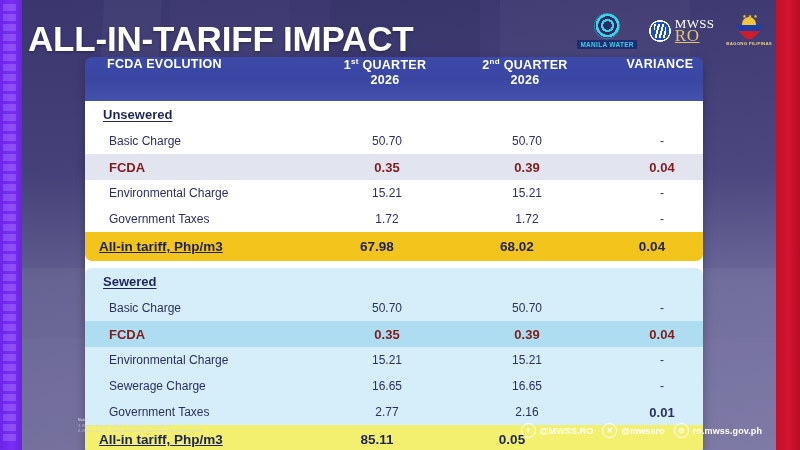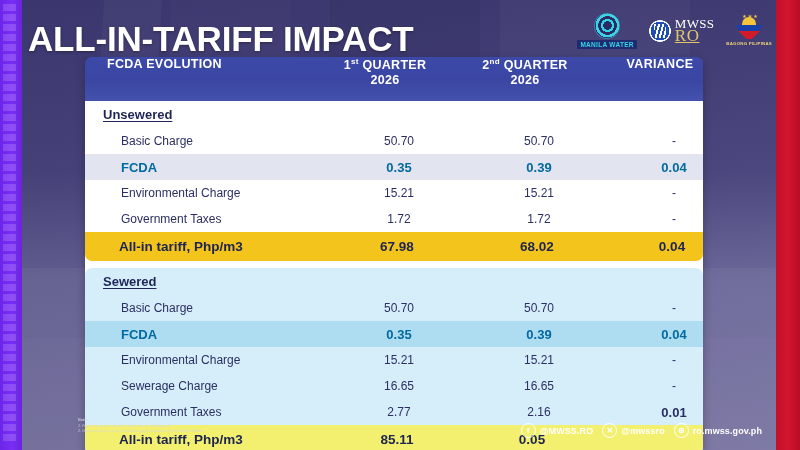--- a/index.html
+++ b/index.html
@@ -75,29 +75,29 @@
   .thead sup{font-size:8px;vertical-align:super;}
 
   .c-label{flex:0 0 208px;}
   .c-q1{flex:0 0 140px;}
   .c-q2{flex:0 0 140px;}
   .c-var{flex:0 0 130px;}
 
   .tbody{background:#ffffff;}
   .row{display:flex;align-items:center;height:26px;}
   .row .cell{font-size:12px;color:#2b2f63;text-align:center;}
-  .row .cell.label{text-align:left;padding-left:36px;}
+  .row .cell.label{text-align:left;padding-left:24px;}
   .row.group .cell.label{padding-left:18px;font-weight:bold;font-size:13px;
     color:#1f2558;text-decoration:underline;text-underline-offset:2px;}
   .row.group{height:27px;}
-  .row.bold .cell{font-weight:bold;font-size:13px;color:#0369a1;}
+  .row.bold .cell{font-weight:bold;font-size:13px;color:#7f1d1d;}
   .row.bold .cell.label{font-weight:bold;}
   .row.total{height:29px;}
   .row.total .cell{font-weight:bold;font-size:13.5px;color:#1d2452;}
-  .row.total .cell.label{padding-left:34px;}
+  .row.total .cell.label{padding-left:14px;text-decoration:underline;}
 
   .sect-unsewered{background:#ffffff;}
   .sect-sewered{background:#d6eefa;}
   .hl-lav{background:#e2e4f0;}
   .hl-blue{background:#aeddf2;}
   .tot-gold{background:#f3c41c;}
   .tot-lime{background:#f2f06e;}
   .gap{height:7px;background:transparent;}
 
   .tbl-sect{border-radius:7px;overflow:hidden;}

